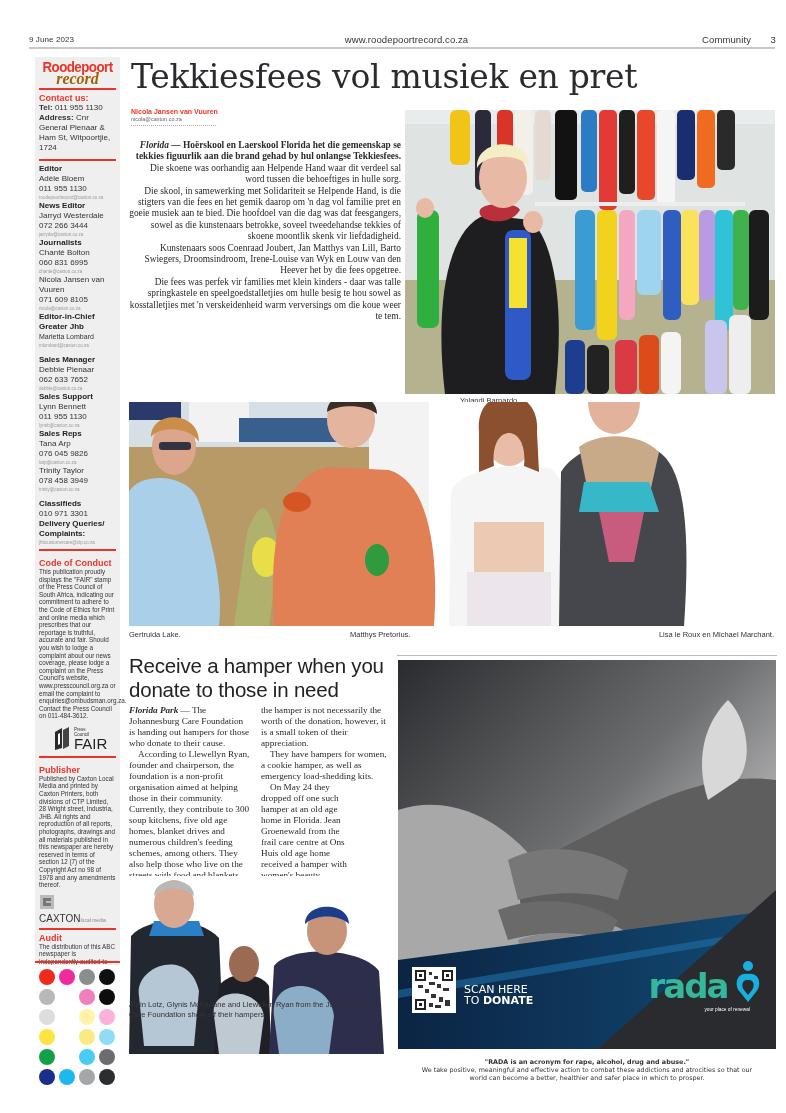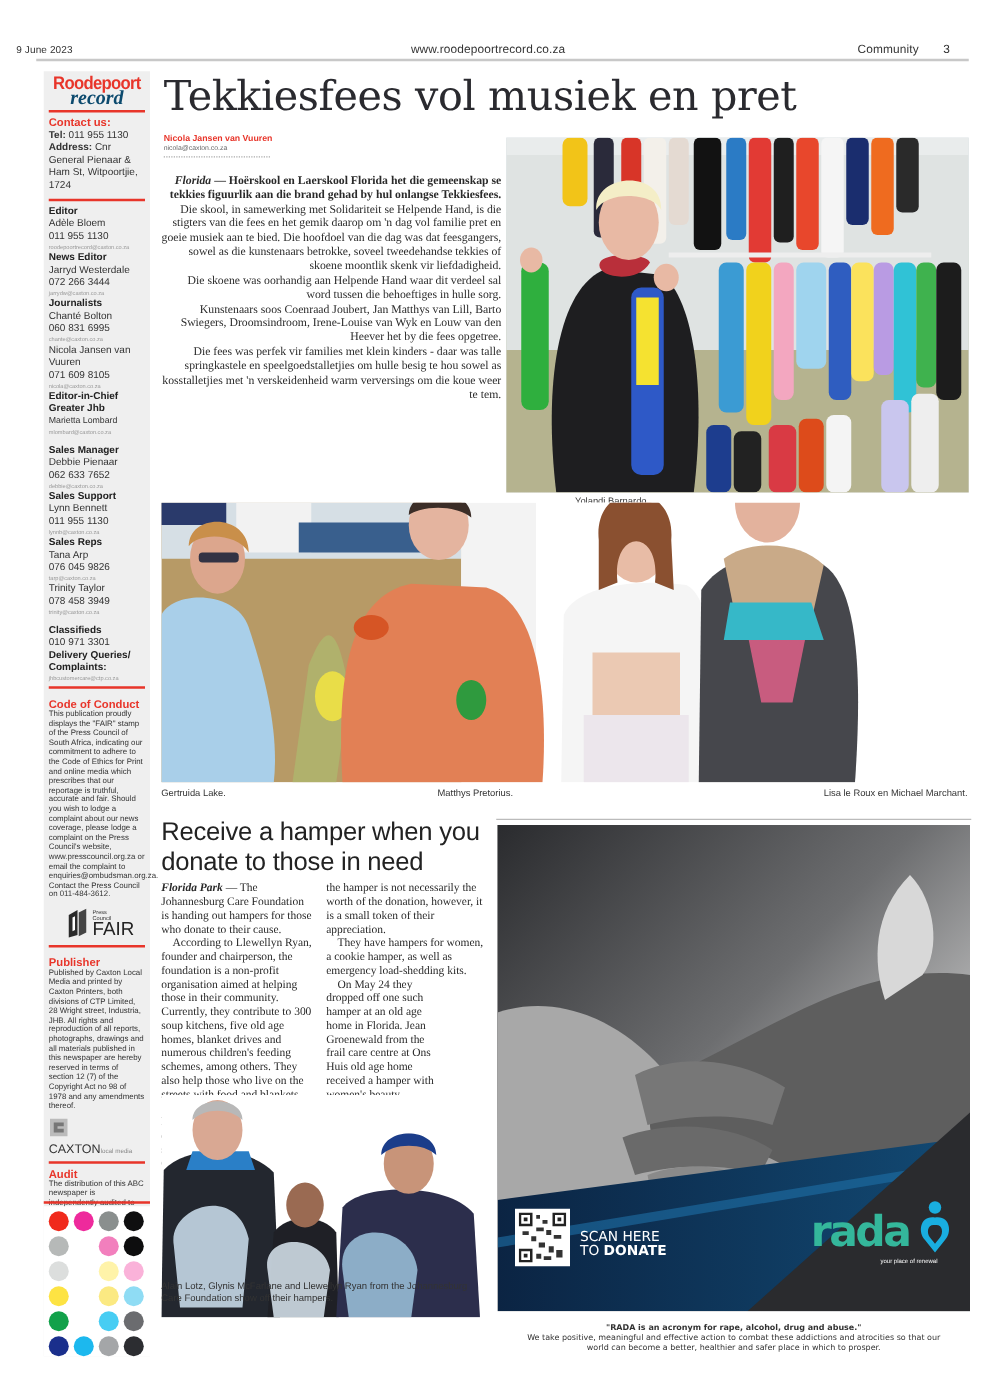--- a/index.html
+++ b/index.html
@@ -1,30 +1,30 @@
 <!DOCTYPE html>
 <html><head>
 <meta charset="utf-8">
 <style>
 *{box-sizing:border-box;margin:0;padding:0}
 html,body{width:786px;height:1113px;background:#fff;overflow:hidden}
 body{position:relative;font-family:"Liberation Sans",sans-serif;color:#222}
 .abs{position:absolute}
 
-.topbar{left:13px;top:33px;width:755px;height:14px;font-family:"Liberation Sans",sans-serif;font-size:9px;color:#333;letter-spacing:0.1px}
+.topbar{left:29px;top:33px;width:755px;height:14px;font-family:"Liberation Sans",sans-serif;font-size:9px;color:#333;letter-spacing:0.1px}
 .topbar .date{position:absolute;left:0;top:2px;font-size:8px}
 .topbar .url{position:absolute;left:0;right:0;top:1px;text-align:center;font-size:9.5px}
 .topbar .sect{position:absolute;right:33px;top:1px;font-size:9.5px}
 .topbar .pg{position:absolute;right:8px;top:1px;font-size:9.5px}
 .toprule{left:29px;top:47px;width:746px;height:2px;background:#c8c8c8}
 
 .side{left:35px;top:57px;width:85px;height:1028px;background:#efefef}
 .side .pad{padding:0 4px}
 .logo1{font-family:"Liberation Sans",sans-serif;font-weight:bold;color:#e8352a;font-size:14.5px;letter-spacing:-0.6px;line-height:14px;text-align:center;margin-top:3px;transform:scaleX(0.92)}
-.logo2{font-family:"Liberation Serif",serif;font-style:italic;font-weight:bold;color:#0c4a6e;font-size:16px;line-height:12px;text-align:center;margin-top:-1px}
+.logo2{font-family:"Liberation Serif",serif;font-style:italic;font-weight:bold;color:#a16207;font-size:16px;line-height:12px;text-align:center;margin-top:-1px}
 .redrule{height:2px;background:#e8352a;margin:3px 0 3px 0}
 .shd{font-weight:bold;font-size:8px;color:#222;line-height:10px}
 .shd.red{color:#e8352a;font-size:9px}
 .sv{font-size:8px;color:#333;line-height:10px}
 .se{font-size:4.5px;color:#999;line-height:7px}
 .small{font-size:6.3px;line-height:7.6px;color:#333}
 .gap{height:6px}
 
 .swgrid{position:absolute;left:4px;top:912px;width:78px;display:grid;grid-template-columns:repeat(4,17px);grid-auto-rows:17px;column-gap:3px;row-gap:3px}
 .sw{width:16px;height:16px;border-radius:50%}
@@ -44,21 +44,21 @@
 .ph-main{left:129px;top:402px;width:646px;height:224px;background:#fff}
 .cap{font-size:7.5px;color:#333;white-space:nowrap}
 
 .h2{left:129px;top:654px;width:262px;font-family:"Liberation Sans",sans-serif;font-size:20.5px;line-height:24px;color:#222;letter-spacing:-0.2px}
 .col{font-family:"Liberation Serif",serif;font-size:9.2px;line-height:11px;color:#2a2a2a}
 .col p{text-indent:9px}
 .col p.first{text-indent:0}
 .colA{left:129px;top:705px;width:122px}
 .colB{left:261px;top:705px;width:130px}
 .ph-hamper{left:129px;top:876px;width:262px;height:178px}
-.hcap{left:129px;top:1024px;width:262px;font-size:7.6px;line-height:10px;color:#333}
+.hcap{left:129px;top:1000px;width:262px;font-size:7.6px;line-height:10px;color:#333}
 
 .adrule{left:397px;top:655px;width:380px;height:1px;background:#bbb}
 .ad{left:398px;top:660px;width:378px;height:389px;background:linear-gradient(160deg,#2d2d2f 0%,#555 40%,#bdbdbd 75%,#8a8a8a 100%);overflow:hidden}
 .adtxt{position:absolute;left:15px;top:18px;font-family:"DejaVu Sans",sans-serif;color:#fff;line-height:25px}
 .adtxt .l1,.adtxt .l2{font-size:22px;letter-spacing:-0.4px;font-weight:normal}
 .adtxt .l3{font-size:36px;font-weight:bold;color:#34b79b;letter-spacing:0px;line-height:36px}
 .adtxt b{color:#19aee0;font-weight:bold}
 .adcap{left:398px;top:1058px;width:378px;text-align:center;font-family:"DejaVu Sans",sans-serif;font-size:6.4px;line-height:8.2px;color:#333}
 .adcap .q{font-weight:bold}
 </style>
@@ -192,22 +192,22 @@
 </div>
 
 <div class="abs h1">Tekkiesfees vol musiek en pret</div>
 <div class="abs byline">
   <div class="n">Nicola Jansen van Vuuren</div>
   <div class="e">nicola@caxton.co.za</div>
   <div class="d"></div>
 </div>
 <div class="abs body1">
   <p class="lead"><i>Florida</i><span> — Hoërskool en Laerskool Florida het die gemeenskap se tekkies figuurlik aan die brand gehad by hul onlangse Tekkiesfees.</span></p>
+  <p>Die skoene was oorhandig aan Helpende Hand waar dit verdeel sal word tussen die behoeftiges in hulle sorg.</p>
   <p>Die skool, in samewerking met Solidariteit se Helpende Hand, is die stigters van die fees en het gemik daarop om 'n dag vol familie pret en goeie musiek aan te bied. Die hoofdoel van die dag was dat feesgangers, sowel as die kunstenaars betrokke, soveel tweedehandse tekkies of skoene moontlik skenk vir liefdadigheid.</p>
-  <p>Die skoene was oorhandig aan Helpende Hand waar dit verdeel sal word tussen die behoeftiges in hulle sorg.</p>
   <p>Kunstenaars soos Coenraad Joubert, Jan Matthys van Lill, Barto Swiegers, Droomsindroom, Irene-Louise van Wyk en Louw van den Heever het by die fees opgetree.</p>
   <p>Die fees was perfek vir families met klein kinders - daar was talle springkastele en speelgoedstalletjies om hulle besig te hou sowel as kosstalletjies met 'n verskeidenheid warm verversings om die koue weer te tem.</p>
 </div>
 
 <div class="abs photo ph-socks">
   <svg width="370" height="284" viewBox="0 0 370 284">
     <rect x="0" y="0" width="370" height="284" fill="#dfe3e2"></rect>
     <rect x="0" y="170" width="370" height="114" fill="#b5b38f"></rect>
     <rect x="0" y="0" width="370" height="14" fill="#e9ecec"></rect>
     <g>

